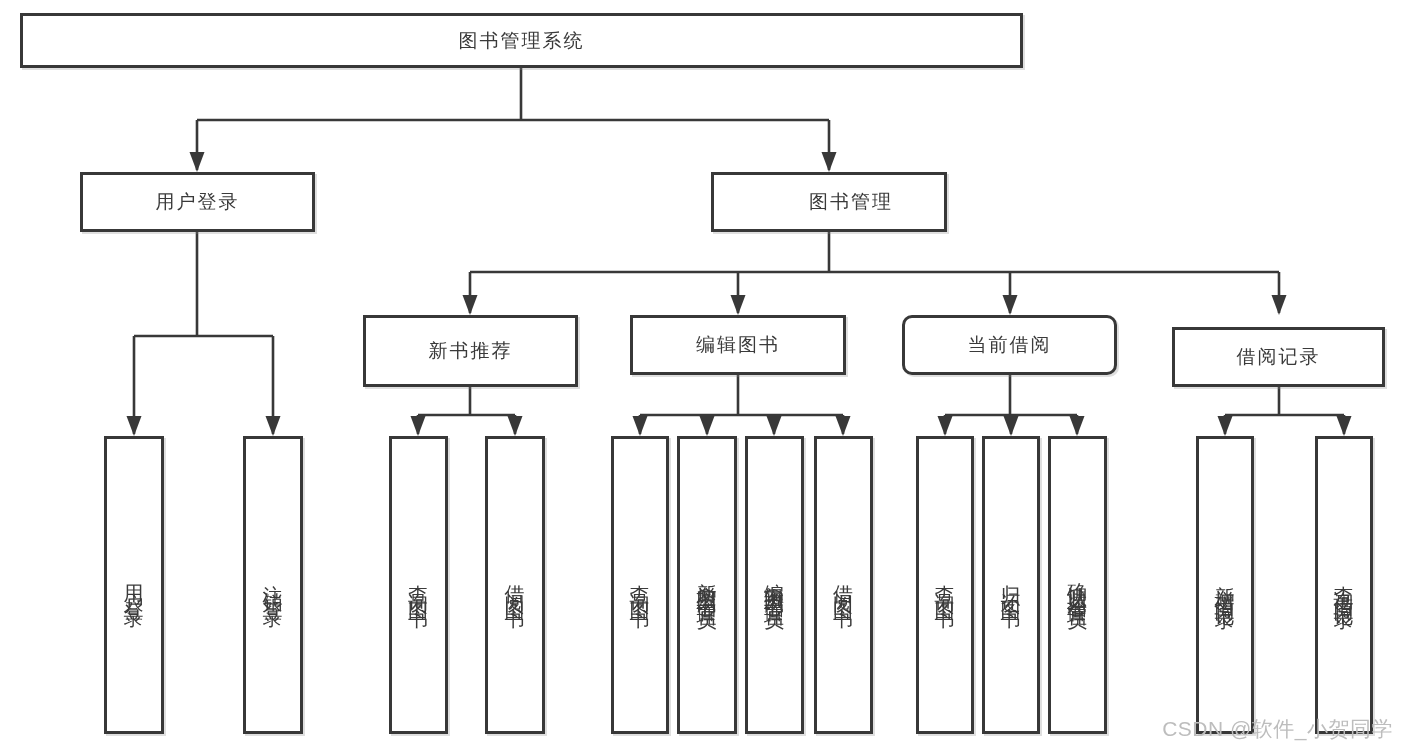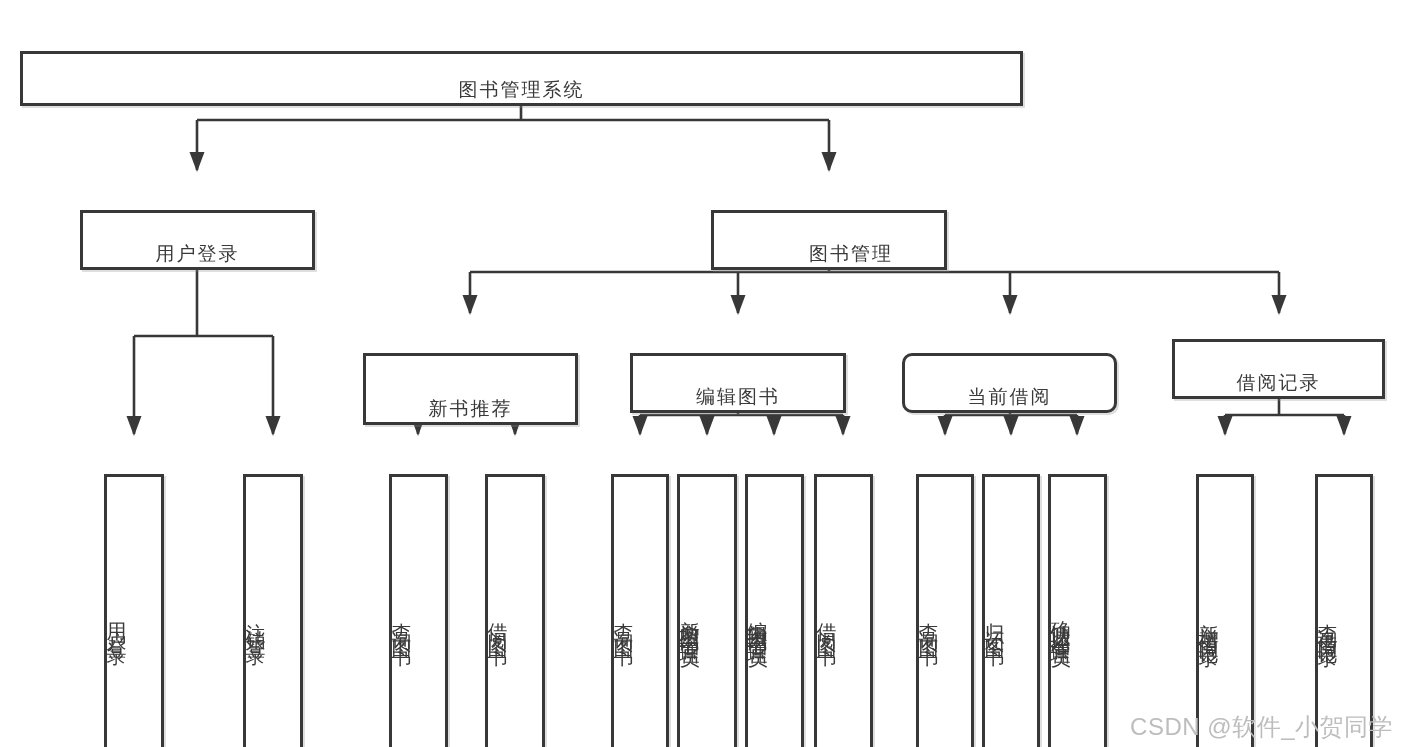--- a/index.html
+++ b/index.html
@@ -5,33 +5,32 @@
   html,body { margin:0; padding:0; background:#ffffff; }
   .canvas {
     position:relative; width:1405px; height:747px;
     background:#ffffff; overflow:hidden;
     font-family:"Liberation Sans","DejaVu Sans",sans-serif;
     color:#3a3a3a;
   }
   .box {
     position:absolute; box-sizing:border-box;
     background:#ffffff; border:3px solid #383838;
-    display:flex; align-items:flex-end; justify-content:center;
+    display:flex; align-items:center; justify-content:center;
     box-shadow:2px 2px 0 rgba(140,140,140,0.28);
     z-index:2;
-    margin-top:38px;
   }
   .hlabel { font-size:19px; letter-spacing:2px; white-space:nowrap; }
   .root  { left:20px;  top:13px;  width:1003px; height:55px; }
   .lvl2a { left:80px;  top:172px; width:235px;  height:60px; }
   .lvl2b { left:711px; top:172px; width:236px;  height:60px;padding-left:44px; }
   .lvl3a { left:363px; top:315px; width:215px;  height:72px; }
   .lvl3b { left:630px; top:315px; width:216px;  height:60px; }
   .lvl3c { left:902px; top:315px; width:215px;  height:60px;border-radius:10px; }
-  .lvl3d { left:1172px;top:301px; width:213px;  height:60px; }
+  .lvl3d { left:1172px;top:327px; width:213px;  height:60px; }
   .leaf {
     top:436px; height:298px;
     writing-mode:vertical-rl; text-orientation:mixed;
     font-size:20px; letter-spacing:8px; line-height:1;
     padding:6px 0;
   }
   .g1a { left:104px;  width:60px; }
   .g1b { left:243px;  width:60px; }
   .g2a { left:389px;  width:59px; }
   .g2b { left:485px;  width:60px; }
@@ -40,21 +39,21 @@
   .g3c { left:745px;  width:59px; letter-spacing:4px; }
   .g3d { left:814px;  width:59px; }
   .g4a { left:916px;  width:58px; }
   .g4b { left:982px;  width:58px; }
   .g4c { left:1048px; width:59px; letter-spacing:4px; }
   .g5a { left:1196px; width:58px; letter-spacing:5px; }
   .g5b { left:1315px; width:58px; letter-spacing:5px; }
   .edges { position:absolute; left:0; top:0; z-index:1; pointer-events:none; }
   .watermark {
     position:absolute; right:12px; bottom:4px; z-index:5;
-    font-size:24px; color:#bdbdbd; letter-spacing:0.5px; white-space:nowrap;
+    font-size:21px; color:#bdbdbd; letter-spacing:0.5px; white-space:nowrap;
   }
 </style>
 </head>
 <body>
 
 <div class="canvas">
 
   <svg class="edges" width="1405" height="747" viewBox="0 0 1405 747">
     <g stroke="#383838" stroke-width="2.6" fill="none">
 

